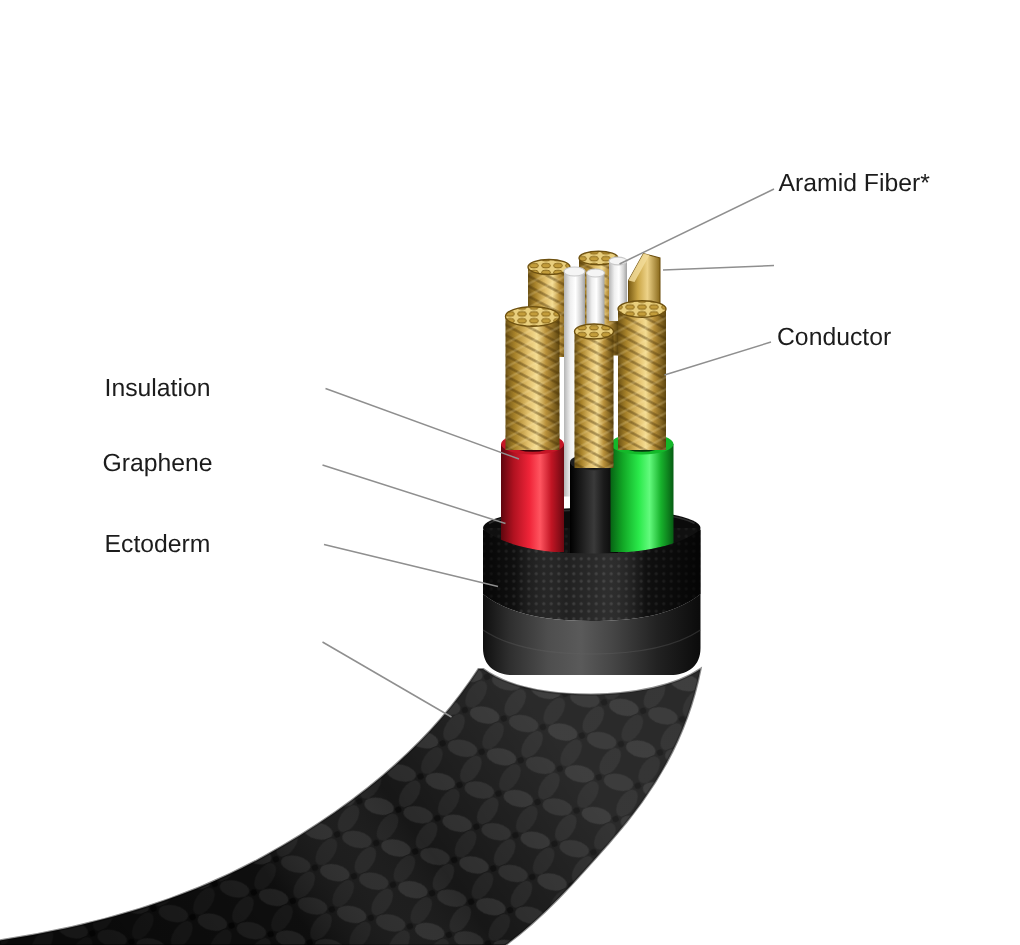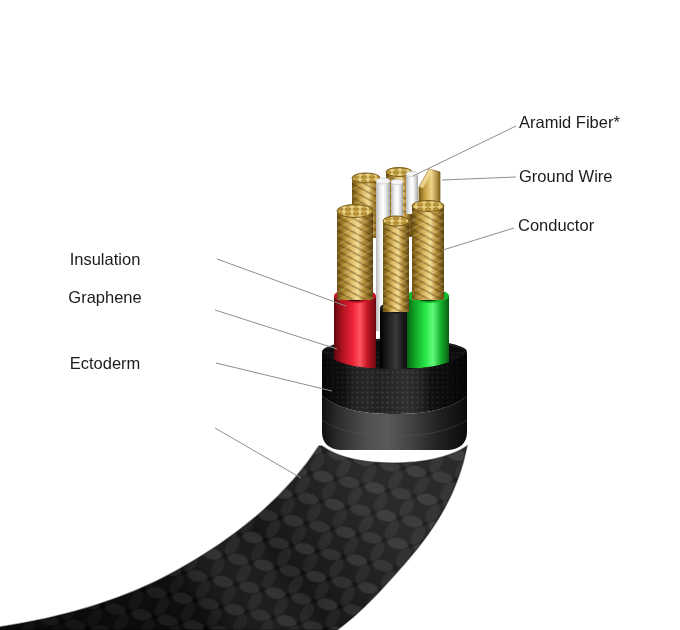--- a/index.html
+++ b/index.html
@@ -232,21 +232,20 @@
       <path d="M516,177 L442,180"></path>
       <path d="M514,228 L443,250"></path>
       <path d="M217,259 L346,306"></path>
       <path d="M215,310 L337,349"></path>
       <path d="M216,363 L332,391"></path>
       <path d="M215,428 L301,478"></path>
     </g>
   </svg>
 
   <div class="callout" style="left:519px;top:113px">Aramid Fiber*</div>
-  <div class="callout" style="left:519px;top:167px">Ground Wire</div>
   <div class="callout" style="left:518px;top:216px">Conductor</div>
 
   <div class="callout leftside" style="top:250px">Insulation</div>
-  <div class="callout leftside" style="top:288px">Graphene</div>
+  <div class="callout leftside" style="top:300px">Graphene</div>
   <div class="callout leftside" style="top:354px">Ectoderm</div>
 
 
 </div>
 
 </body></html>

